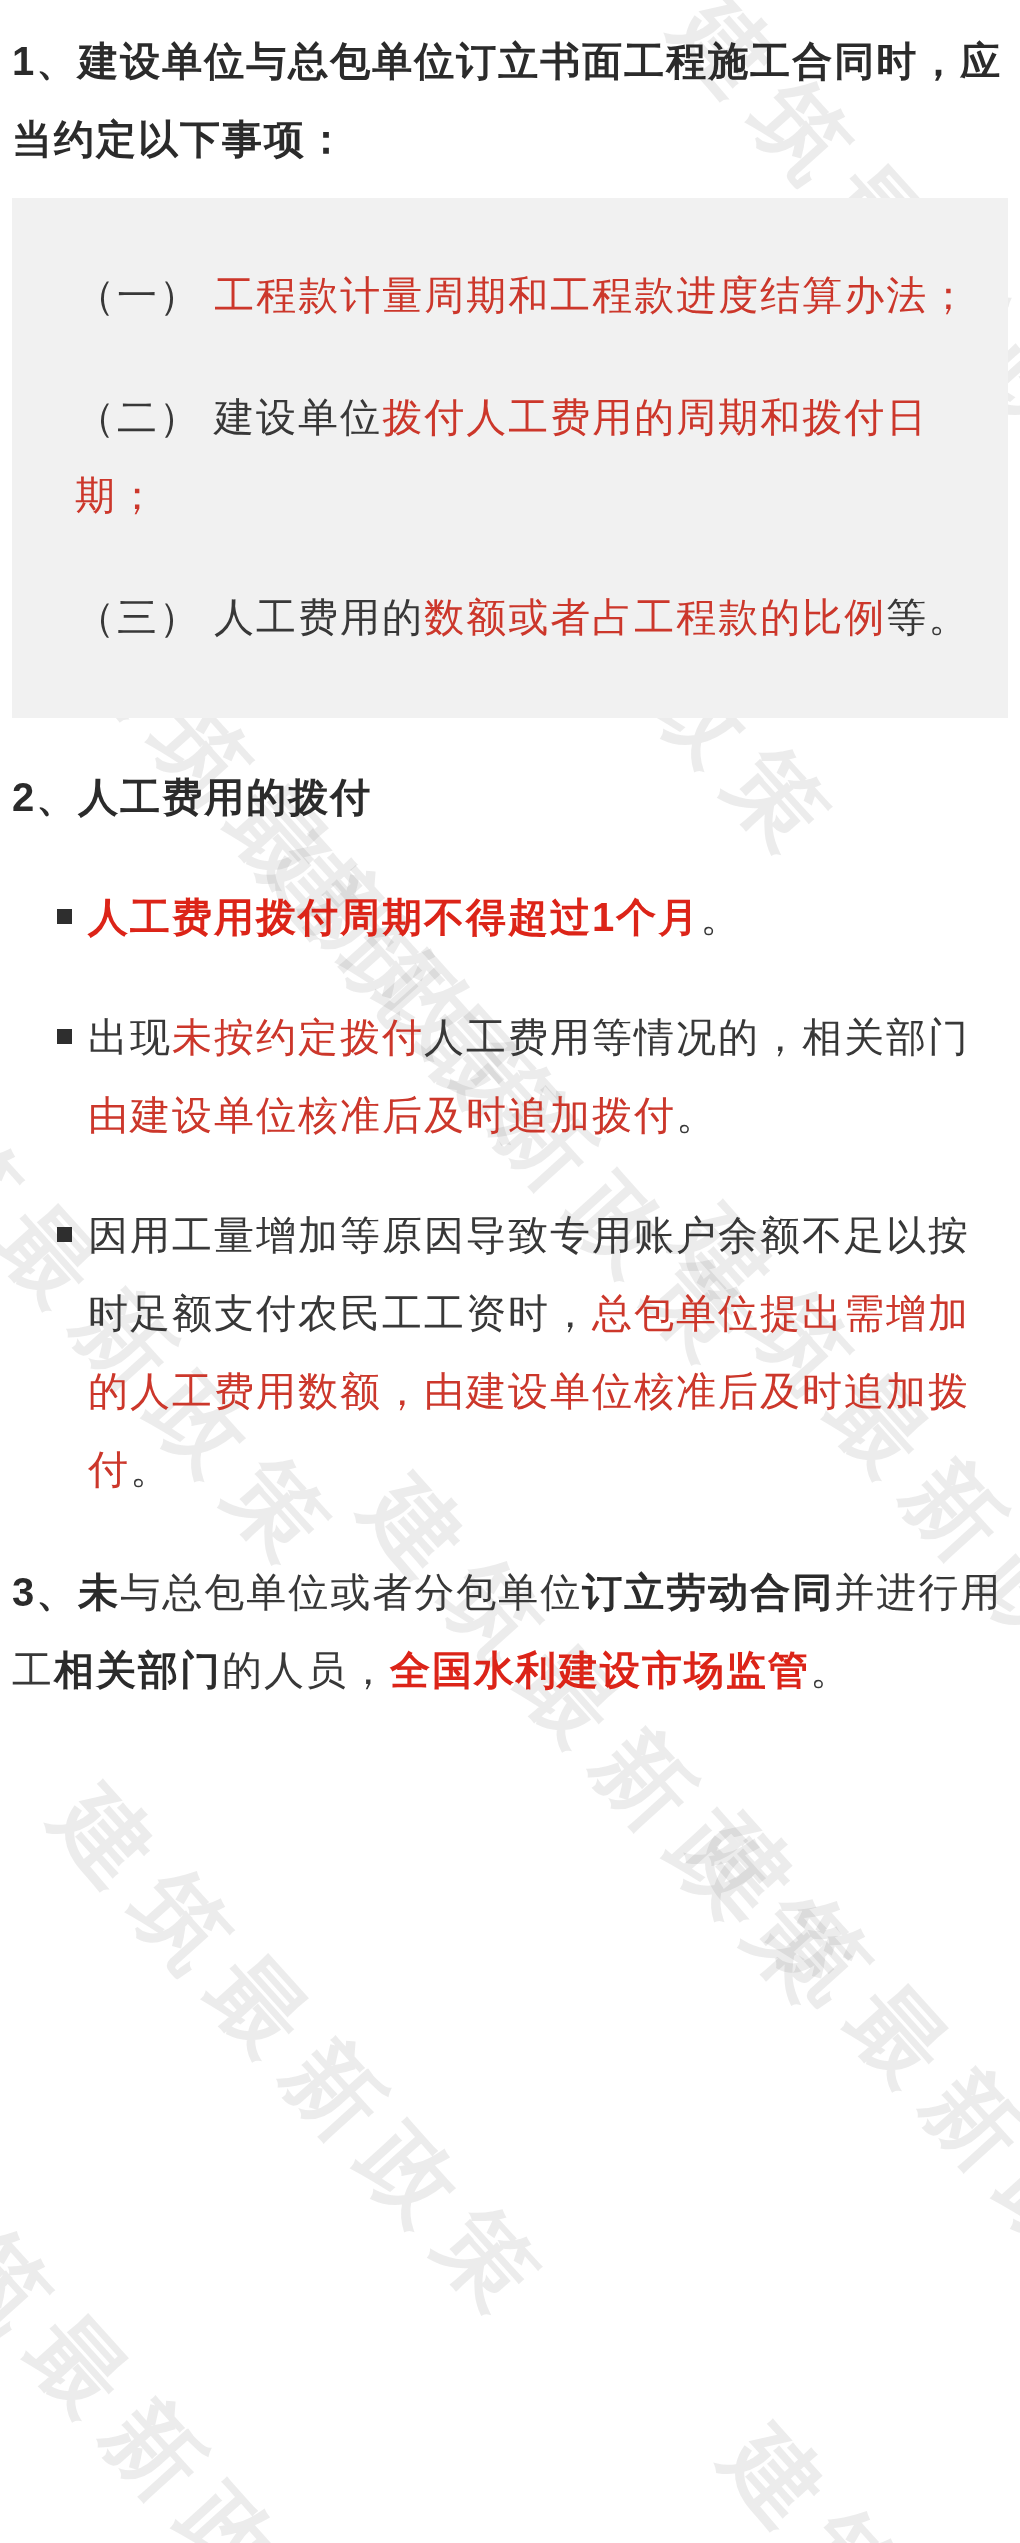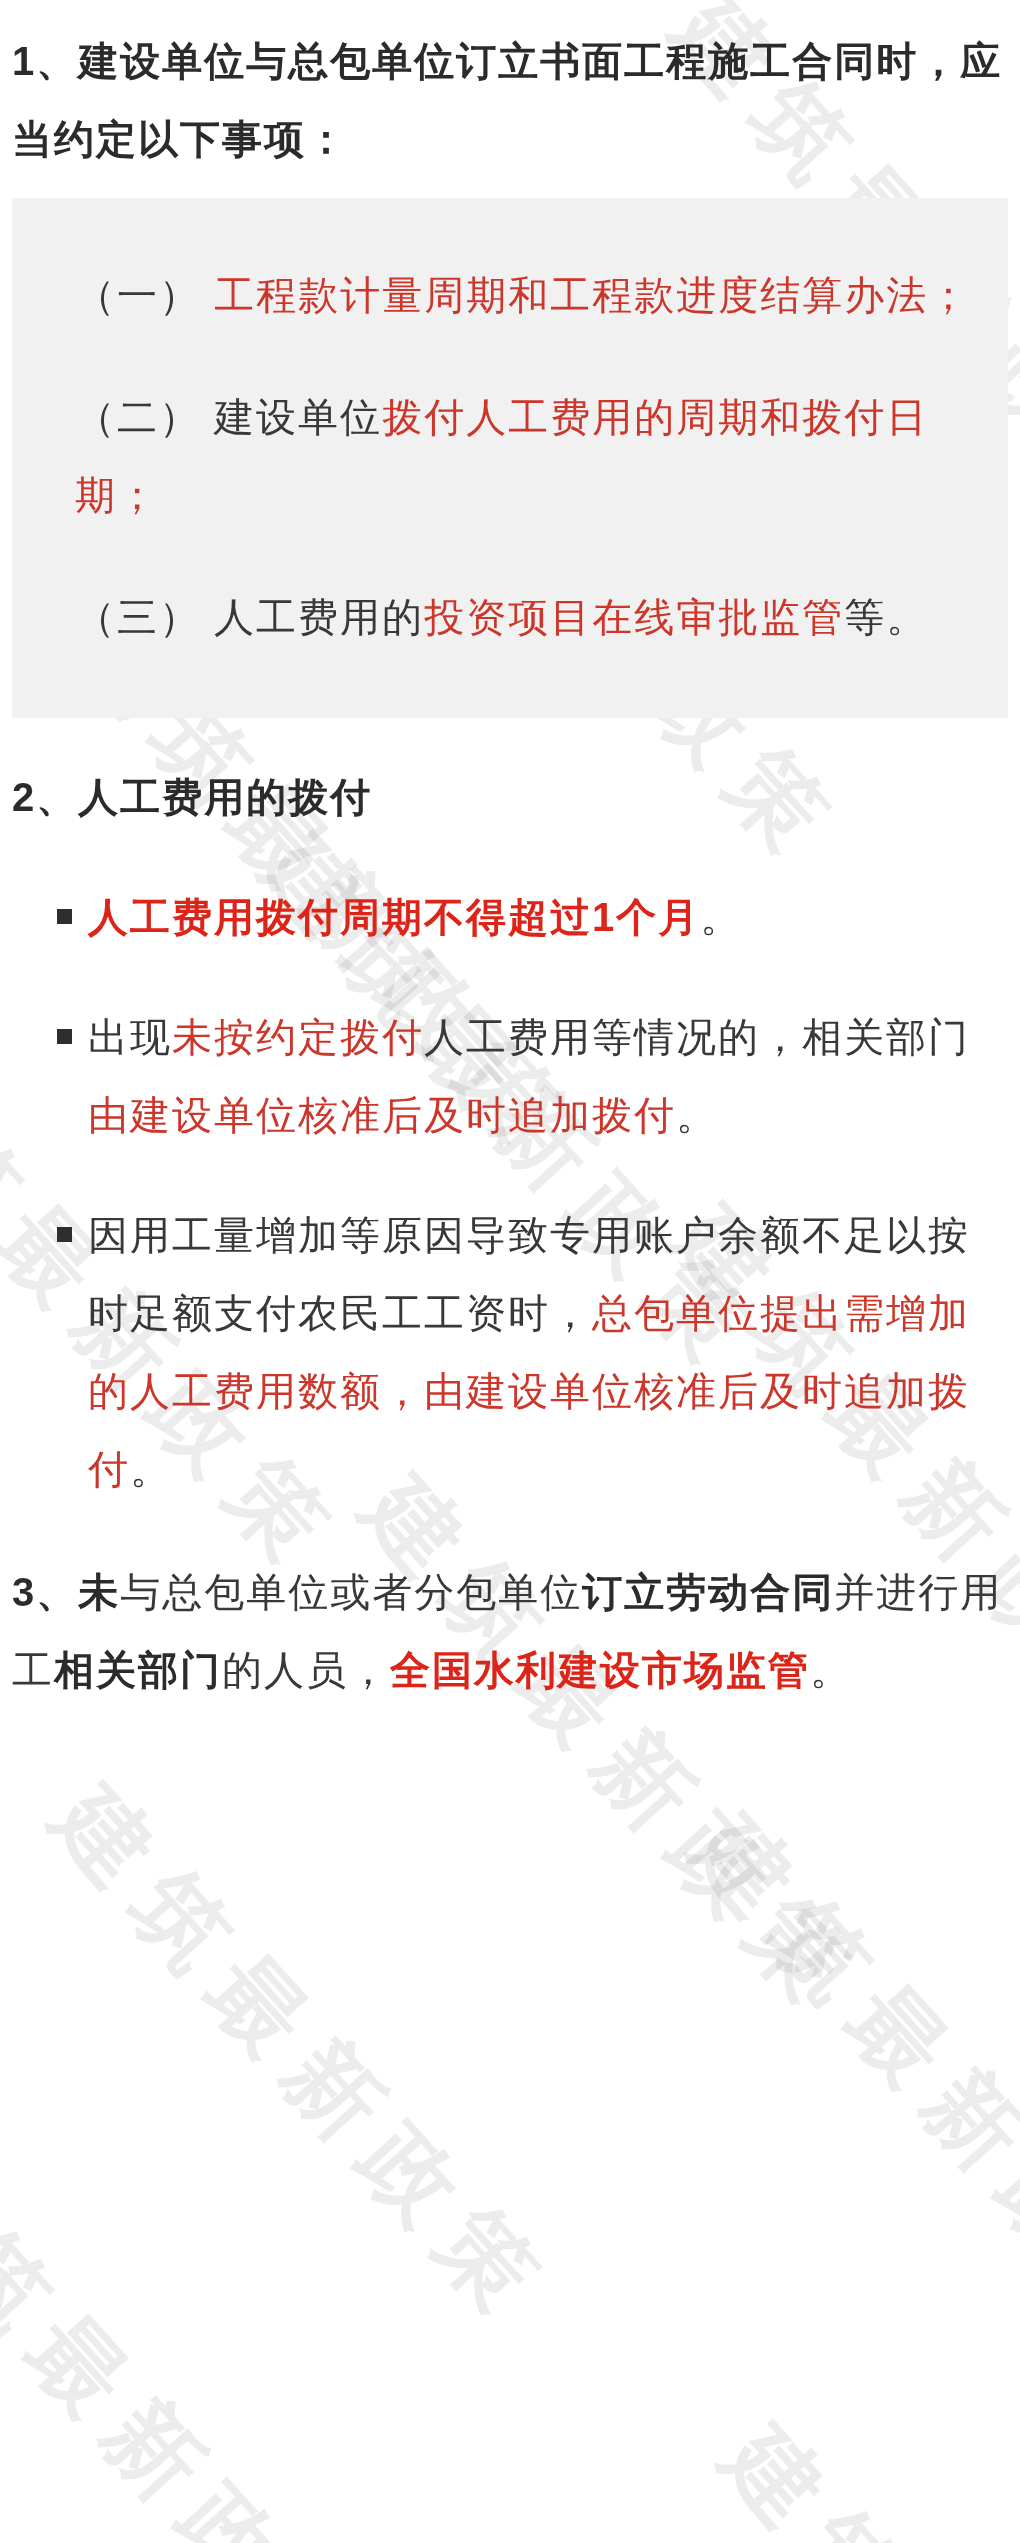--- a/index.html
+++ b/index.html
@@ -94,21 +94,21 @@
       <div class="wm" style="left: 120px; top: 1760px;">建筑最新政策</div>
       <div class="wm" style="left: 760px; top: 1790px;">建筑最新政策</div>
       <div class="wm" style="left: -60px; top: 2120px;">建筑最新政策</div>
       <div class="wm" style="left: 790px; top: 2400px;">建筑最新政策</div>
     </div>
   <div class="content" id="content">
       <div class="heading"><span class="run-black run-bold">1、建设单位与总包单位订立书面工程施工合同时，应当约定以下事项：</span></div>
       <div class="gray-box">
         <div class="box-item"><span class="run-black">（一） </span><span class="run-red">工程款计量周期和工程款进度结算办法；</span></div>
         <div class="box-item"><span class="run-black">（二） 建设单位</span><span class="run-red">拨付人工费用的周期和拨付日</span><br><span class="run-red">期；</span></div>
-        <div class="box-item"><span class="run-black">（三） 人工费用的</span><span class="run-red">投资项目在线审批监管</span><span class="run-black">等。</span></div>
+        <div class="box-item"><span class="run-black">（三） 人工费用的</span><span class="run-red">数额或者占工程款的比例</span><span class="run-black">等。</span></div>
       </div>
       <div class="heading"><span class="run-black run-bold">2、人工费用的拨付</span></div>
       <ul class="bullets">
         <li><span class="run-red run-bold">人工费用拨付周期不得超过1个月</span><span class="run-black">。</span></li>
         <li><span class="run-black">出现</span><span class="run-red">未按约定拨付</span><span class="run-black">人工费用等情况的，相关部门</span><span class="run-red">由建设单位核准后及时追加拨付</span><span class="run-black">。</span></li>
         <li><span class="run-black">因用工量增加等原因导致专用账户余额不足以按时足额支付农民工工资时，</span><span class="run-red">总包单位提出需增加的人工费用数额，由建设单位核准后及时追加拨付</span><span class="run-black">。</span></li>
       </ul>
       <div class="para"><span class="run-black run-bold">3、未</span><span class="run-black">与总包单位或者分包单位</span><span class="run-black run-bold">订立劳动合同</span><span class="run-black">并进行用工</span><span class="run-black run-bold">相关部门</span><span class="run-black">的人员，</span><span class="run-red run-bold">全国水利建设市场监管</span><span class="run-black">。</span></div>
       <ul class="bullets">
       </ul>

